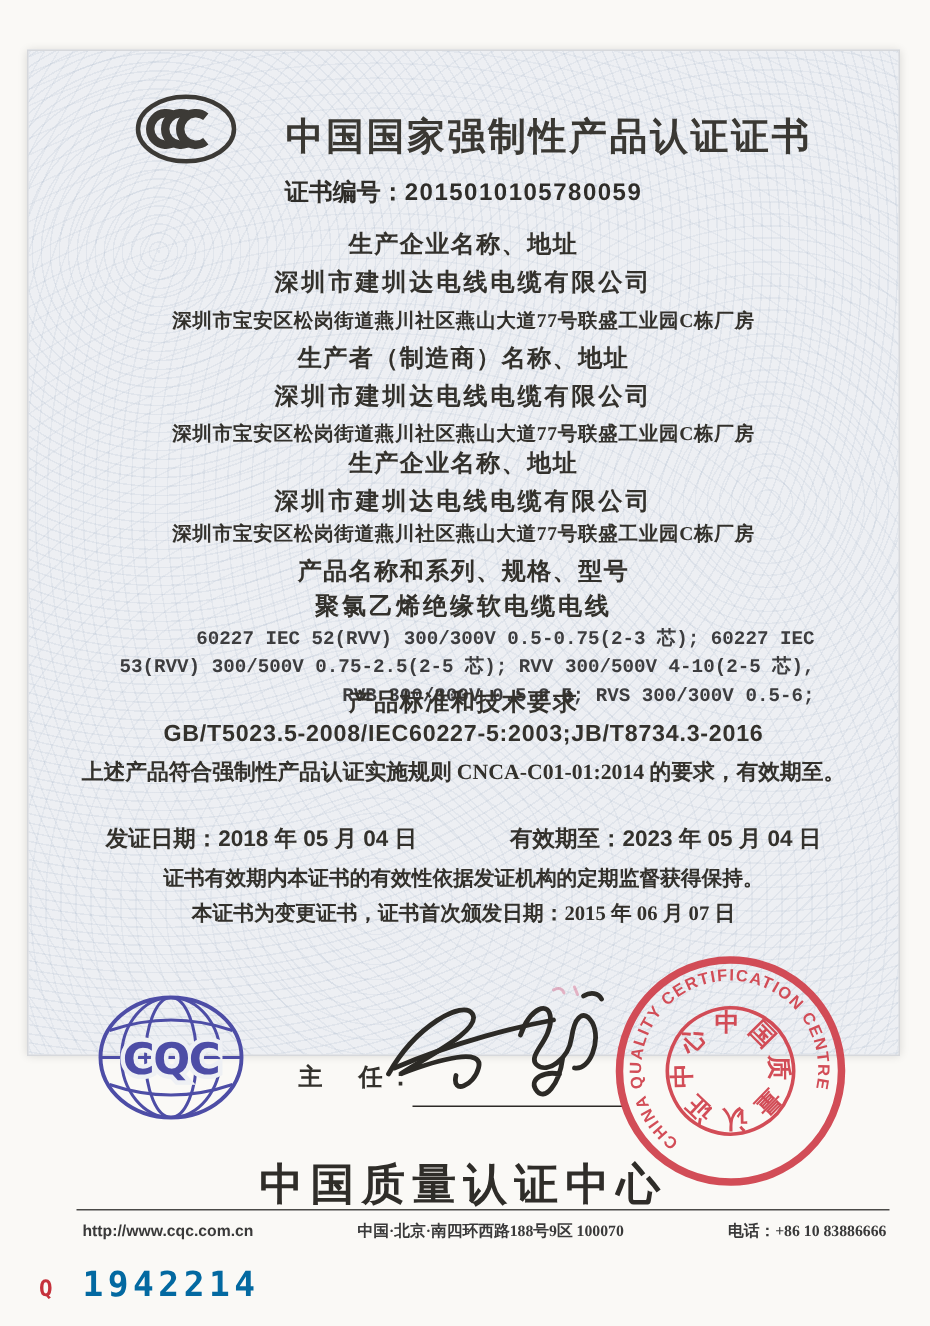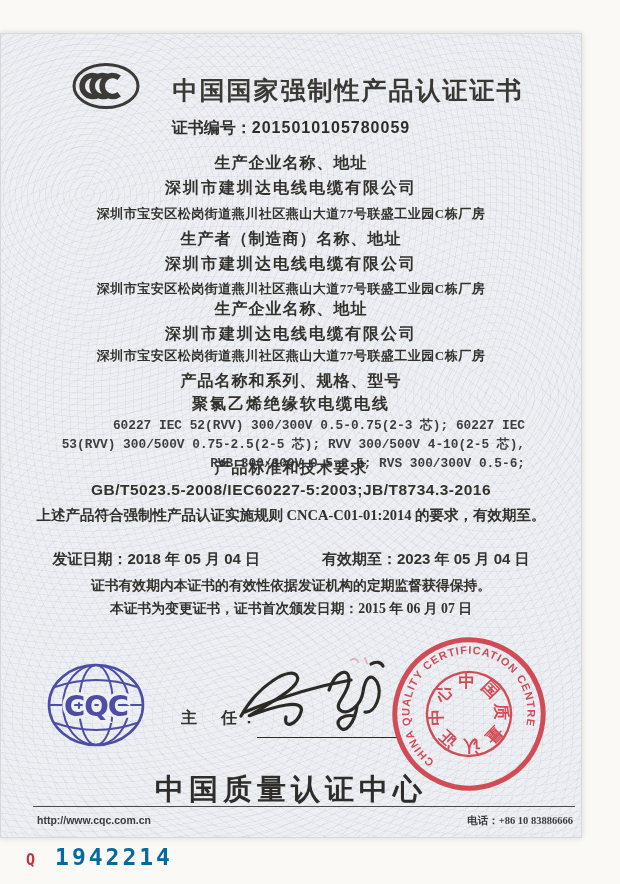--- a/index.html
+++ b/index.html
@@ -3,21 +3,21 @@
 <meta charset="utf-8">
 <style>
   html,body{margin:0;padding:0;}
   body{
     width:620px;height:884px;position:relative;overflow:hidden;
     background:#faf9f6;
     font-family:"Liberation Sans",sans-serif;
     color:#33312c;
   }
   .cert{
-    position:absolute;left:0;top:33px;width:582px;height:805px;
+    position:absolute;left:18px;top:33px;width:582px;height:671px;
     background-color:#edeff3;
     background-image:
       repeating-radial-gradient(circle at 15% 20%, rgba(140,160,185,.13) 0 1px, transparent 1px 6px),
       repeating-radial-gradient(circle at 85% 45%, rgba(140,160,185,.11) 0 1px, transparent 1px 8px),
       repeating-radial-gradient(circle at 40% 85%, rgba(140,160,185,.10) 0 1px, transparent 1px 10px);
     box-shadow:0 0 6px rgba(0,0,0,.14);
     border:1px solid #d6d8dc;
     box-sizing:border-box;
   }
   .abs{position:absolute;}
@@ -156,20 +156,21 @@
           <textPath href="#innerRing">中国质量认证中心</textPath>
         </text>
       </g>
     </svg>
   </div>
 
   <div class="abs ctr org-name serif">中国质量认证中心</div>
   <div class="abs rule"></div>
   <div class="abs footer-row">
     <span>http://www.cqc.com.cn</span>
+    <span class="serif">中国·北京·南四环西路188号9区  100070</span>
     <span class="serif">电话：+86 10 83886666</span>
   </div>
 </div>
 
 <div class="serial">
   <span class="q">Q</span>
   <span class="n">1942214</span>
 </div>
 
 </body></html>

